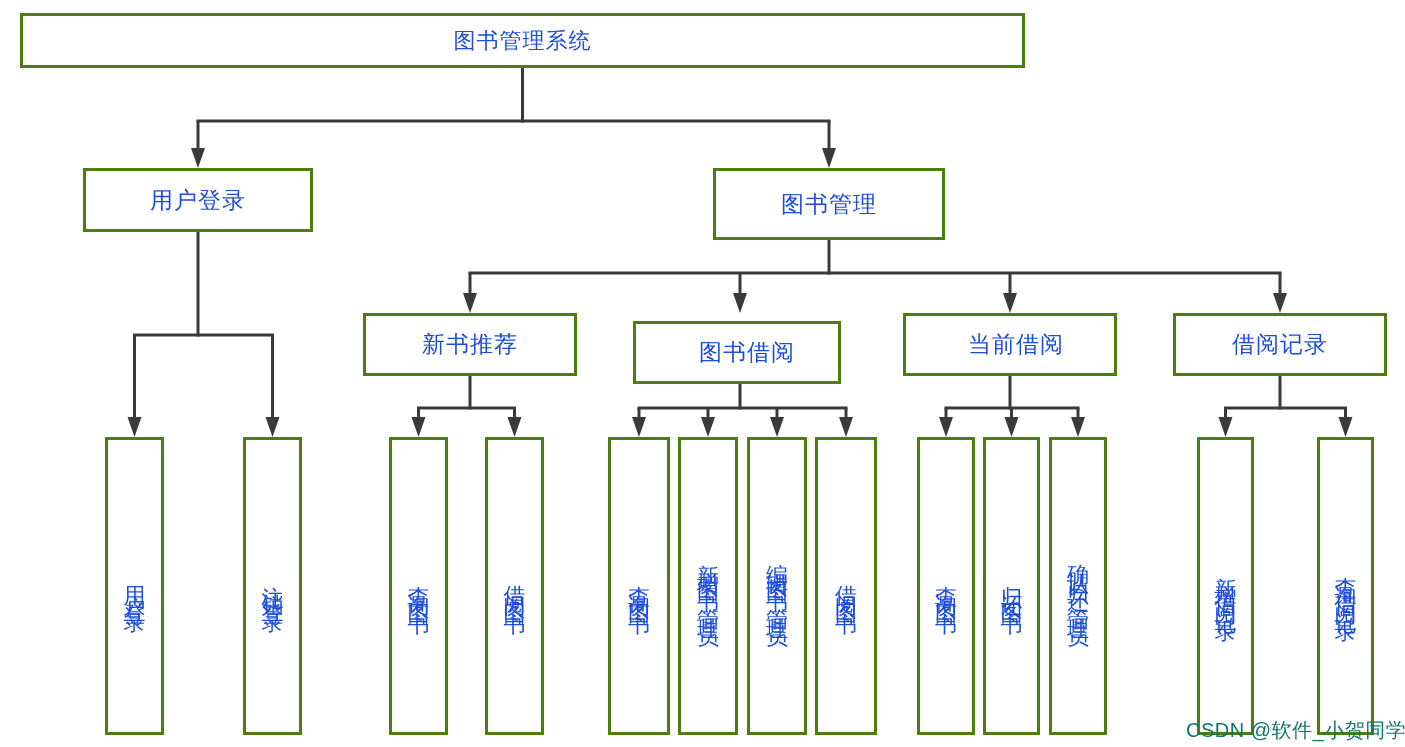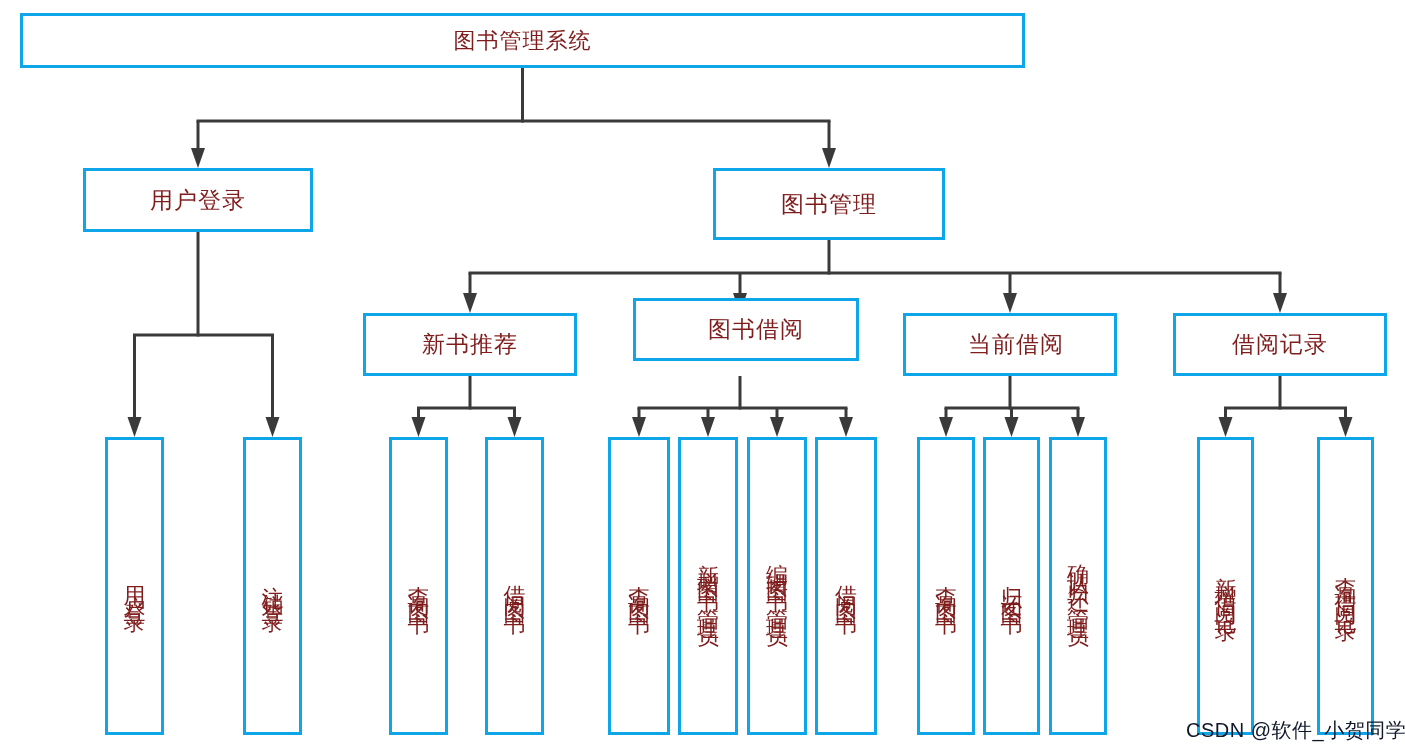--- a/index.html
+++ b/index.html
@@ -3,42 +3,42 @@
 <meta charset="utf-8">
 <style>
   html,body{margin:0;padding:0;}
   body{
     width:1405px;height:747px;position:relative;background:#ffffff;
     font-family:"Liberation Sans","DejaVu Sans",sans-serif;
     overflow:hidden;
   }
   .box{
     position:absolute;
-    border:3px solid #0ea5e9;
+    border:3px solid #4d7c0f;
     background:#ffffff;
     box-sizing:border-box;
     display:flex;align-items:center;justify-content:center;
-    color:#7f1d1d;
+    color:#1d4ed8;
   }
   .hbox{font-size:23px;letter-spacing:1px;white-space:nowrap;}
   .root-box{font-size:22px;}
   .vbox span{
     writing-mode:vertical-lr;
     text-orientation:upright;
     font-size:22px;
     letter-spacing:9px;
     line-height:1;
   }
   svg.connectors{position:absolute;left:0;top:0;width:1405px;height:747px;}
   svg .wire{stroke:#3a3a3a;stroke-width:3;fill:none;}
   svg .head{fill:#3a3a3a;stroke:none;}
   .watermark{
     position:absolute;left:1186px;top:717px;
     font-size:20px;letter-spacing:0.5px;
-    color:#0f172a;white-space:nowrap;z-index:5;
+    color:#0f766e;white-space:nowrap;z-index:5;
   }
 </style>
 </head>
 <body>
 
 <svg class="connectors" viewBox="0 0 1405 747">
 
   <g>
     <line class="wire" x1="522.5" y1="68" x2="522.5" y2="122.5"></line>
     <line class="wire" x1="196.5" y1="121" x2="830.5" y2="121"></line>
@@ -120,21 +120,21 @@
 <div class="box hbox" style="left:83px;top:168px;width:230px;height:64px;">
   <span>用户登录</span>
 </div>
 <div class="box hbox" style="left:713px;top:168px;width:232px;height:72px;">
   <span>图书管理</span>
 </div>
 
 <div class="box hbox" style="left:363px;top:313px;width:214px;height:63px;">
   <span>新书推荐</span>
 </div>
-<div class="box hbox" style="left:633px;top:298px;width:226px;height:63px;padding-left:20px;">
+<div class="box hbox" style="left:633px;top:321px;width:208px;height:63px;padding-left:20px;">
   <span>图书借阅</span>
 </div>
 <div class="box hbox" style="left:903px;top:313px;width:214px;height:63px;padding-left:12px;">
   <span>当前借阅</span>
 </div>
 <div class="box hbox" style="left:1173px;top:313px;width:214px;height:63px;">
   <span>借阅记录</span>
 </div>
 
 <div class="box vbox" style="left:105px;top:437px;width:59px;height:298px;">

